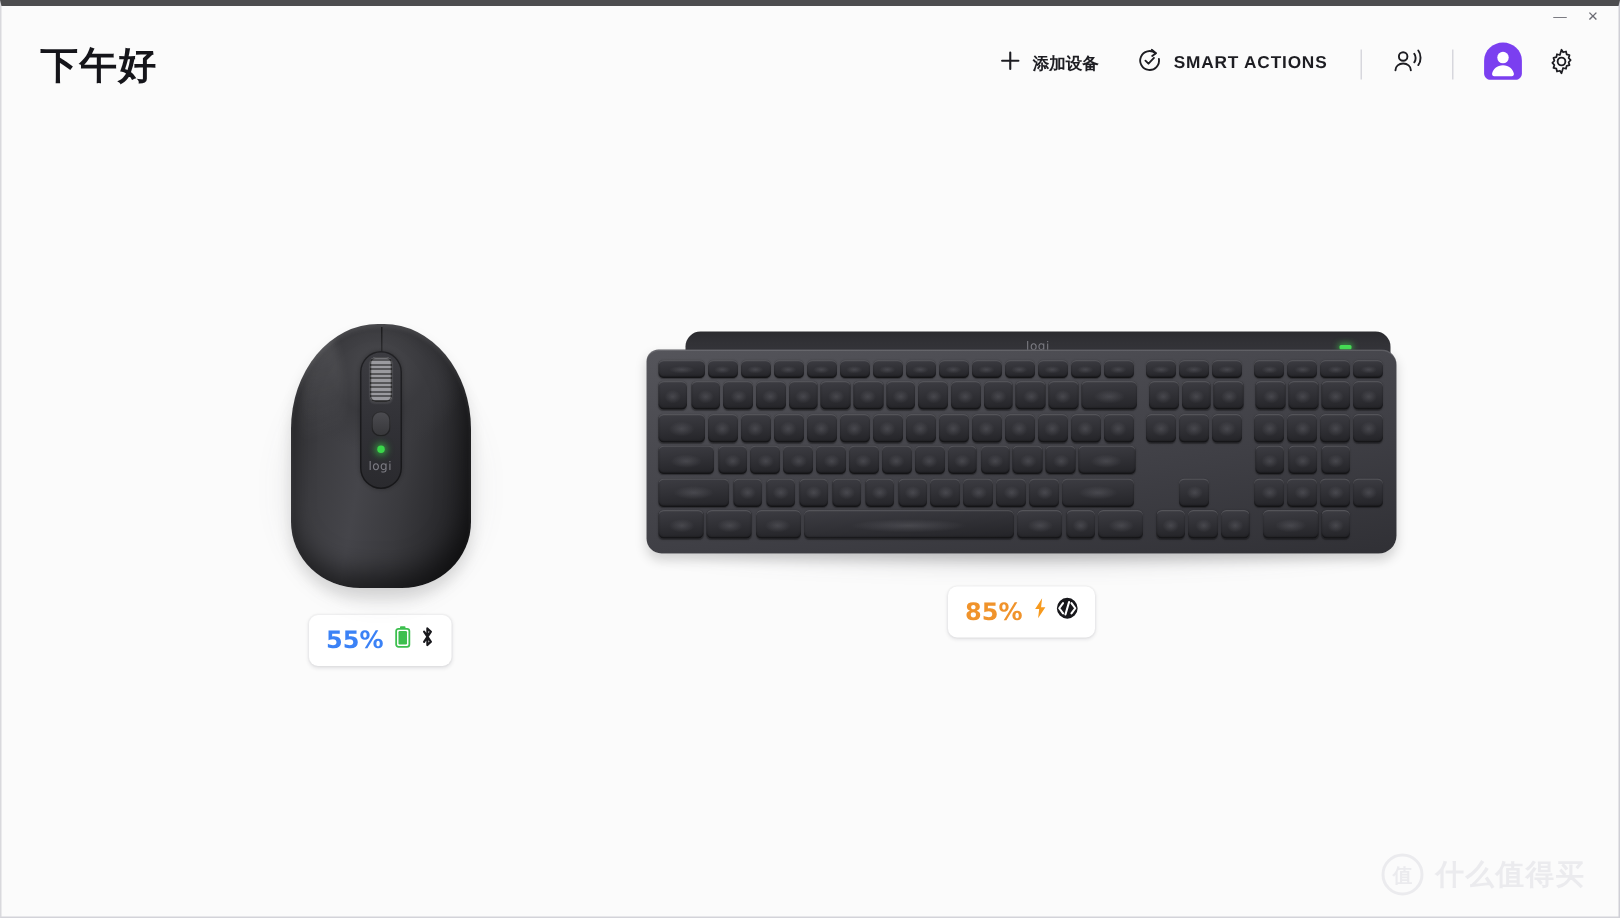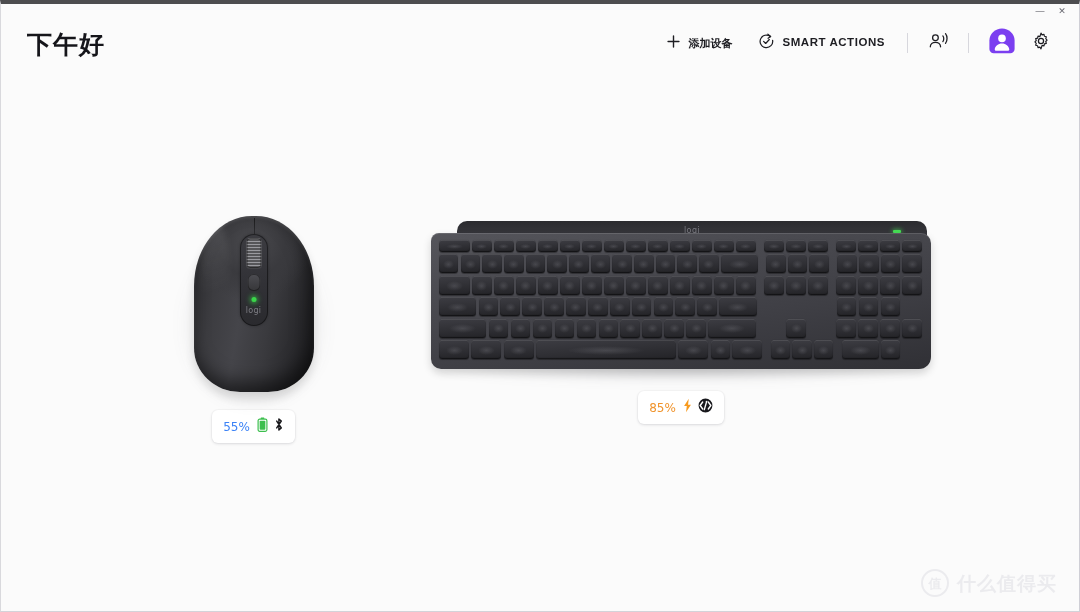--- a/index.html
+++ b/index.html
@@ -304,22 +304,22 @@
     display: inline-flex;
     align-items: center;
     gap: 7px;
     background: #ffffff;
     border-radius: 6px;
     padding: 7px 11px;
     box-shadow: 0 1px 3px rgba(20,20,40,0.12), 0 0 0 1px rgba(0,0,0,0.02);
     cursor: pointer;
   }
   .badge-pct {
-    font-size: 12px;
-    font-weight: 400;
+    font-size: 16px;
+    font-weight: 700;
     line-height: 1;
     font-family: "DejaVu Sans", sans-serif;
   }
   .badge-icons { display: flex; align-items: center; gap: 6px; }
 
   
   #watermark {
     position: absolute;
     right: 22px; bottom: 14px;
     display: flex;

